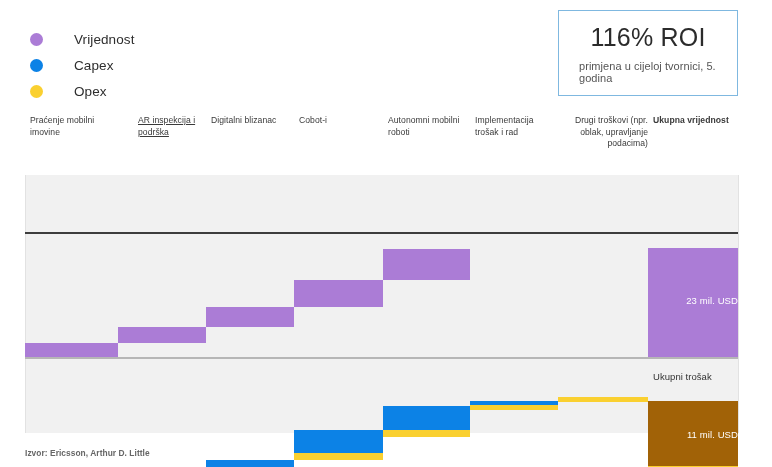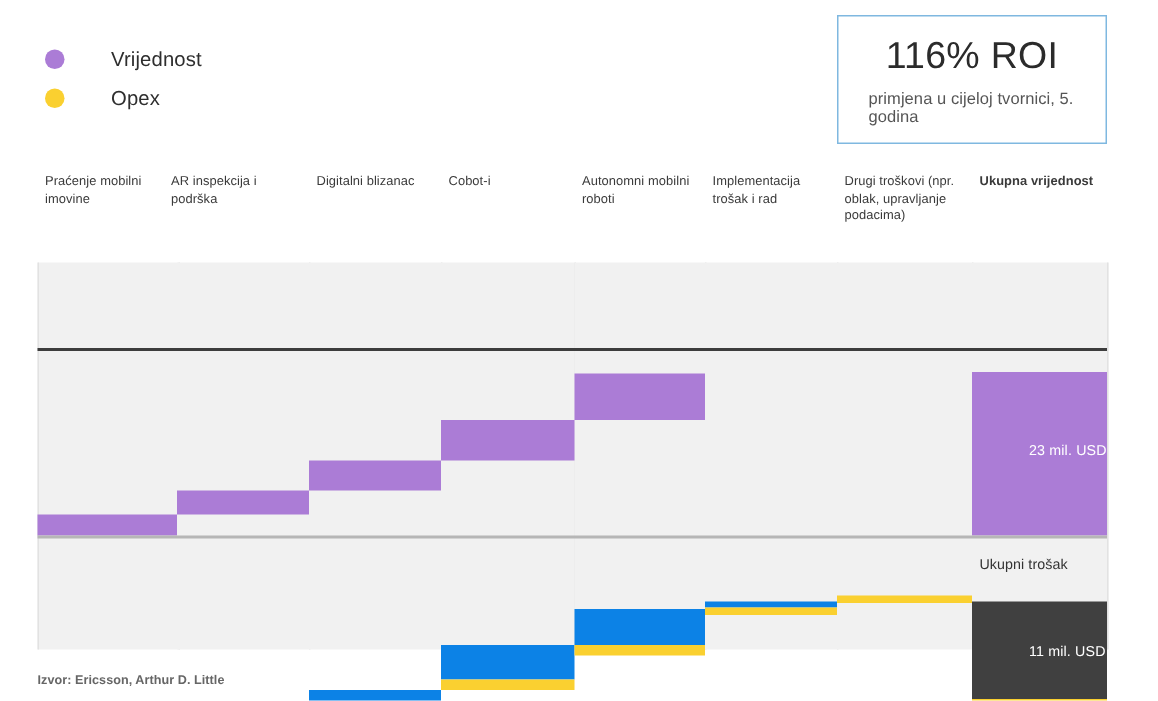--- a/index.html
+++ b/index.html
@@ -48,21 +48,21 @@
   .col:first-child{border-left:1px solid #e2e2e2;}
 
   
   .rule-top{position:absolute;left:0;width:713px;height:2px;background:#3d3d3d;top:57px;}
   .rule-mid{position:absolute;left:0;width:713px;height:2px;background:#b6b6b6;top:182px;}
 
   
   .bar{position:absolute;}
   .bar-label{
     position:absolute;left:0;right:0;
-    text-align:left;color:#ffffff;font-size:9.5px;letter-spacing:.1px;margin-left:38px;
+    text-align:right;color:#ffffff;font-size:9.5px;letter-spacing:.1px;margin-left:38px;
   }
   .total-note{
     position:absolute;font-size:9.5px;color:#333;letter-spacing:.05px;
   }
 
   
   .source{
     position:absolute;left:25px;top:448px;
     font-size:8.4px;color:#666;letter-spacing:.05px;font-weight:bold;
   }
@@ -71,40 +71,44 @@
 <body>
 
 <div class="root">
 
   <div class="legend">
     <div class="legend-row">
       <span class="legend-dot" style="background:#ab7cd6"></span>
       <span class="legend-label">Vrijednost</span>
     </div>
     <div class="legend-row">
+      <span class="legend-dot" style="background:#0c82e6"></span>
+      <span class="legend-label">Capex</span>
+    </div>
+    <div class="legend-row">
       <span class="legend-dot" style="background:#fad030"></span>
       <span class="legend-label">Opex</span>
     </div>
   </div>
 
   <div class="roi-card">
     <div class="roi-value">116% ROI</div>
     <div class="roi-sub">primjena u cijeloj tvornici, 5. godina</div>
   </div>
 
   <div class="chart">
 
     <div class="head-row">
       <div class="head-cell" style="left:0px;width:93px;">Praćenje mobilni imovine</div>
-      <div class="head-cell" style="left:84px;width:88px;">AR inspekcija i podrška</div>
+      <div class="head-cell" style="left:108px;width:88px;text-decoration:underline;">AR inspekcija i podrška</div>
       <div class="head-cell" style="left:181px;width:88px;">Digitalni blizanac</div>
       <div class="head-cell" style="left:269px;width:89px;">Cobot-i</div>
       <div class="head-cell" style="left:358px;width:87px;">Autonomni mobilni roboti</div>
       <div class="head-cell" style="left:445px;width:88px;">Implementacija trošak i rad</div>
-      <div class="head-cell" style="left:533px;width:90px;">Drugi troškovi (npr. oblak, upravljanje podacima)</div>
+      <div class="head-cell" style="left:533px;width:90px;text-align:right;">Drugi troškovi (npr. oblak, upravljanje podacima)</div>
       <div class="head-cell" style="left:623px;width:90px;font-weight:bold;">Ukupna vrijednost</div>
     </div>
 
     <div class="plot">
 
       <div class="colgrid">
         <div class="col" style="left:0px;width:93px;"></div>
         <div class="col" style="left:93px;width:88px;"></div>
         <div class="col" style="left:181px;width:88px;"></div>
         <div class="col" style="left:269px;width:89px;"></div>
@@ -129,21 +133,21 @@
       <div class="bar" style="left:269px;width:89px;top:278px;height:7px;background:#fad030;"></div>
 
       <div class="bar" style="left:358px;width:87px;top:231px;height:24px;background:#0c82e6;"></div>
       <div class="bar" style="left:358px;width:87px;top:255px;height:7px;background:#fad030;"></div>
 
       <div class="bar" style="left:445px;width:88px;top:226px;height:4px;background:#0c82e6;"></div>
       <div class="bar" style="left:445px;width:88px;top:230px;height:5px;background:#fad030;"></div>
 
       <div class="bar" style="left:533px;width:90px;top:222px;height:5px;background:#fad030;"></div>
 
-      <div class="bar" style="left:623px;width:90px;top:226px;height:65px;background:#404040;">
+      <div class="bar" style="left:623px;width:90px;top:226px;height:65px;background:#a16207;">
         <span class="bar-label" style="top:28px;">11 mil. USD</span>
       </div>
       <div class="bar" style="left:623px;width:90px;top:291px;height:27px;background:#fad030;"></div>
 
       <div class="total-note" style="left:628px;top:196px;">Ukupni trošak</div>
 
       <div class="rule-top"></div>
       <div class="rule-mid"></div>
 
     </div>

